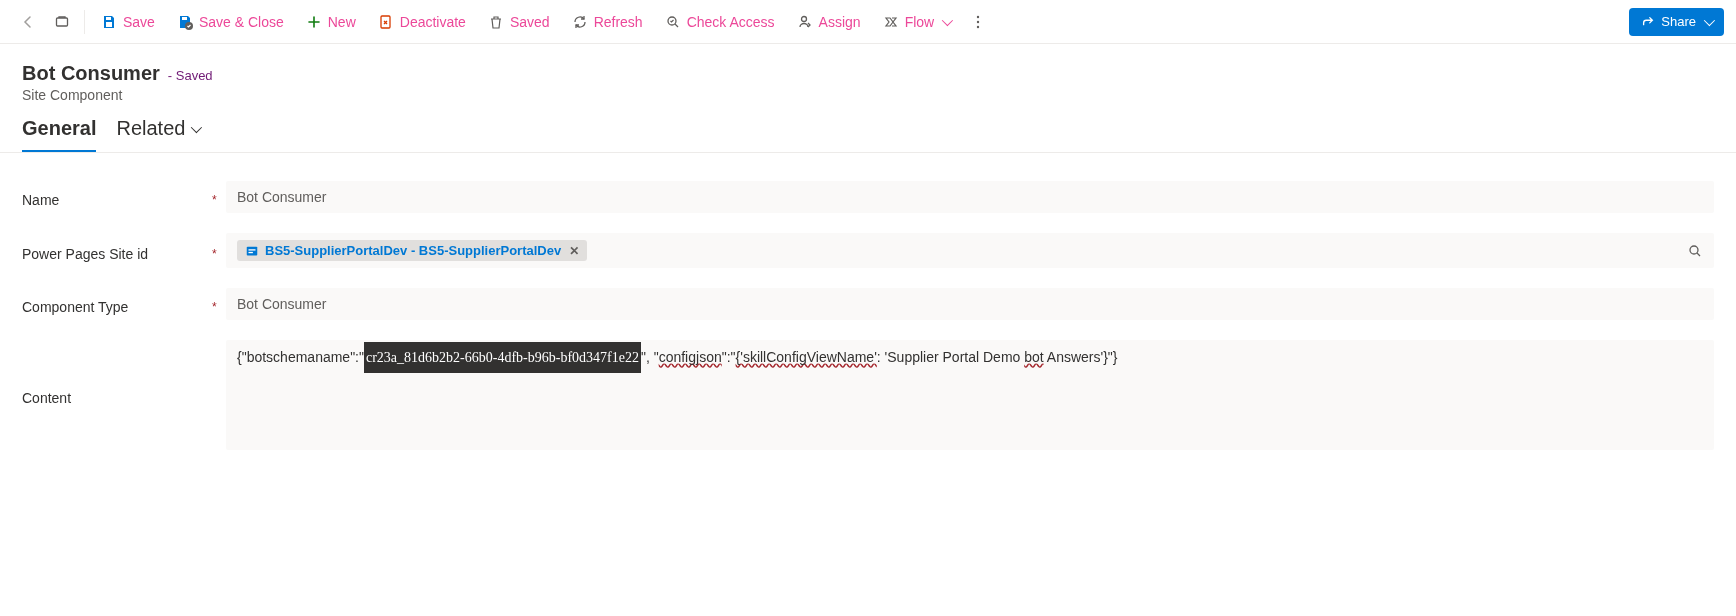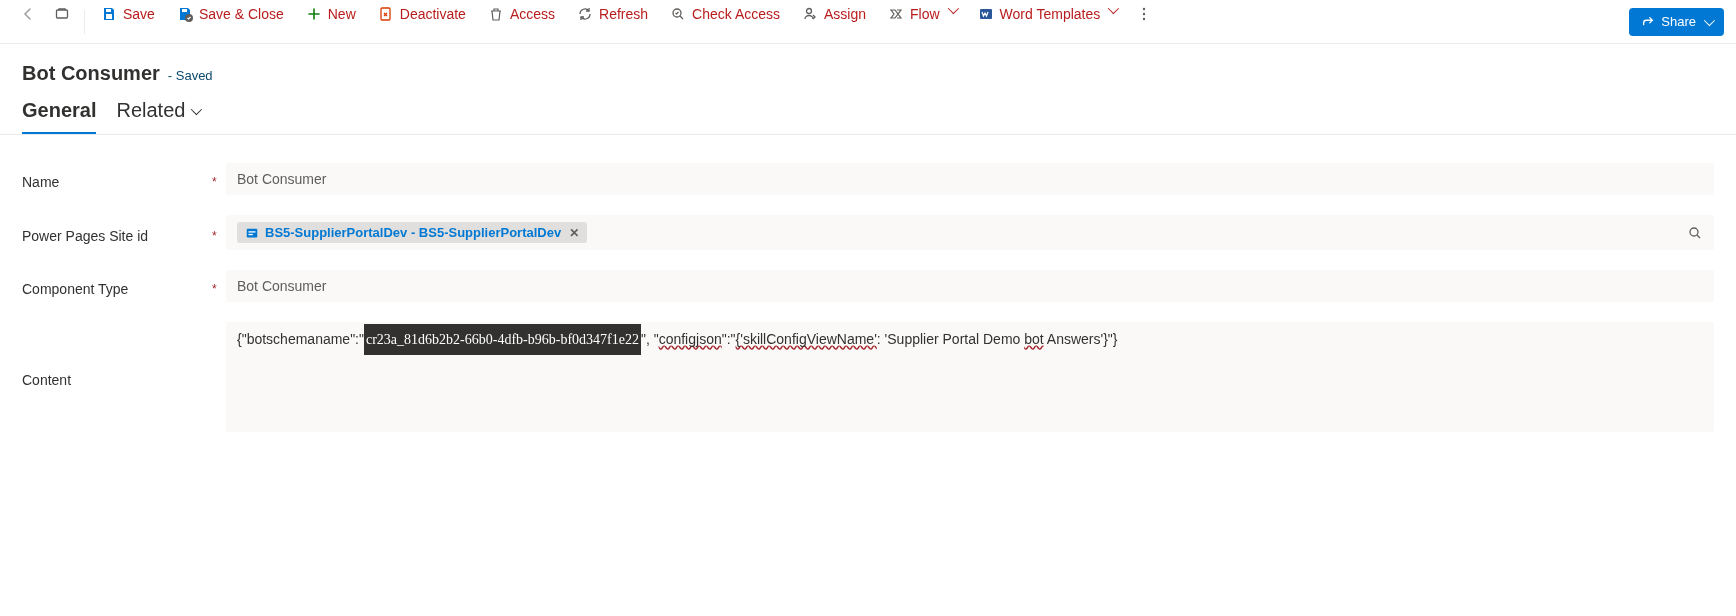--- a/index.html
+++ b/index.html
@@ -14,27 +14,27 @@
   .command-bar {
     display: flex;
     align-items: center;
     height: 44px;
     padding: 0 12px;
     border-bottom: 1px solid #edebe9;
     gap: 2px;
   }
   .cmd-btn {
     display: inline-flex;
-    align-items: flex-start;
+    align-items: center;
     gap: 6px;
     height: 32px;
     padding: 0 10px;
     border: none;
     background: transparent;
-    color: #b91c1c;
+    color: #ec4899;
     font-size: 14px;
     cursor: pointer;
     border-radius: 2px;
   }
   .cmd-btn.icon-only { padding: 0 8px; width: 32px; justify-content: center; }
   .cmd-divider {
     width: 1px;
     height: 24px;
     background: #edebe9;
     margin: 0 4px;
@@ -63,21 +63,21 @@
     align-items: baseline;
     gap: 8px;
   }
   .page-title {
     font-size: 20px;
     font-weight: 600;
     color: #323130;
   }
   .status-text {
     font-size: 13px;
-    color: #0c4a6e;
+    color: #701a75;
   }
   .subtitle {
     font-size: 14px;
     color: #605e5c;
     margin-top: 2px;
   }
 
   
   .tabs {
     display: flex;
@@ -240,21 +240,21 @@
         <rect x="3" y="2" width="9" height="12" rx="1" stroke="#d83b01" stroke-width="1.3" fill="none"></rect>
         <path d="M6 7l3 3M9 7l-3 3" stroke="#d83b01" stroke-width="1.3"></path>
       </svg>
     <span>Deactivate</span>
   </button>
 
   <button class="cmd-btn">
     <svg width="16" height="16" viewBox="0 0 16 16">
         <path d="M4 5h8l-1 9H5L4 5zM3 5h10M6 3h4v2H6z" stroke="#605e5c" stroke-width="1.2" fill="none"></path>
       </svg>
-    <span>Access</span>
+    <span>Saved</span>
   </button>
 
   <button class="cmd-btn">
     <svg width="16" height="16" viewBox="0 0 16 16">
         <path d="M3 8a5 5 0 0 1 9-3M13 8a5 5 0 0 1-9 3" stroke="#605e5c" stroke-width="1.3" fill="none"></path>
         <path d="M12 2v3h-3M4 14v-3h3" stroke="#605e5c" stroke-width="1.3" fill="none"></path>
       </svg>
     <span>Refresh</span>
   </button>
 
@@ -277,28 +277,20 @@
   </button>
 
   <button class="cmd-btn">
     <svg width="16" height="16" viewBox="0 0 16 16">
         <path d="M3 4h4l3 4-3 4H3l3-4-3-4zM9 4h4l-3 4 3 4H9" stroke="#605e5c" stroke-width="1.2" fill="none"></path>
       </svg>
     <span>Flow</span>
     <span class="chevron"></span>
   </button>
 
-  <button class="cmd-btn">
-    <svg width="16" height="16" viewBox="0 0 16 16">
-        <rect x="2" y="3" width="12" height="10" rx="1" fill="#2b579a"></rect>
-        <path d="M4 6l1.5 4L7 7l1.5 3L10 6" stroke="#fff" stroke-width="1.2" fill="none"></path>
-      </svg>
-    <span>Word Templates</span>
-    <span class="chevron"></span>
-  </button>
 
   <button class="cmd-btn icon-only">
     <svg width="16" height="16" viewBox="0 0 16 16">
         <circle cx="8" cy="3" r="1.2" fill="#605e5c"></circle>
         <circle cx="8" cy="8" r="1.2" fill="#605e5c"></circle>
         <circle cx="8" cy="13" r="1.2" fill="#605e5c"></circle>
       </svg>
   </button>
 
   <div class="cmd-spacer"></div>
@@ -310,20 +302,21 @@
     <span>Share</span>
     <span class="chevron" style="border-color:#fff"></span>
   </button>
 </div>
 
 <div class="page-header">
   <div class="title-row">
     <span class="page-title">Bot Consumer</span>
     <span class="status-text">- Saved</span>
   </div>
+  <div class="subtitle">Site Component</div>
 </div>
 
 <div class="tabs">
   <div class="tab active">
     <span>General</span>
   </div>
   <div class="tab">
     <span>Related</span>
     <span class="chevron"></span>
   </div>

